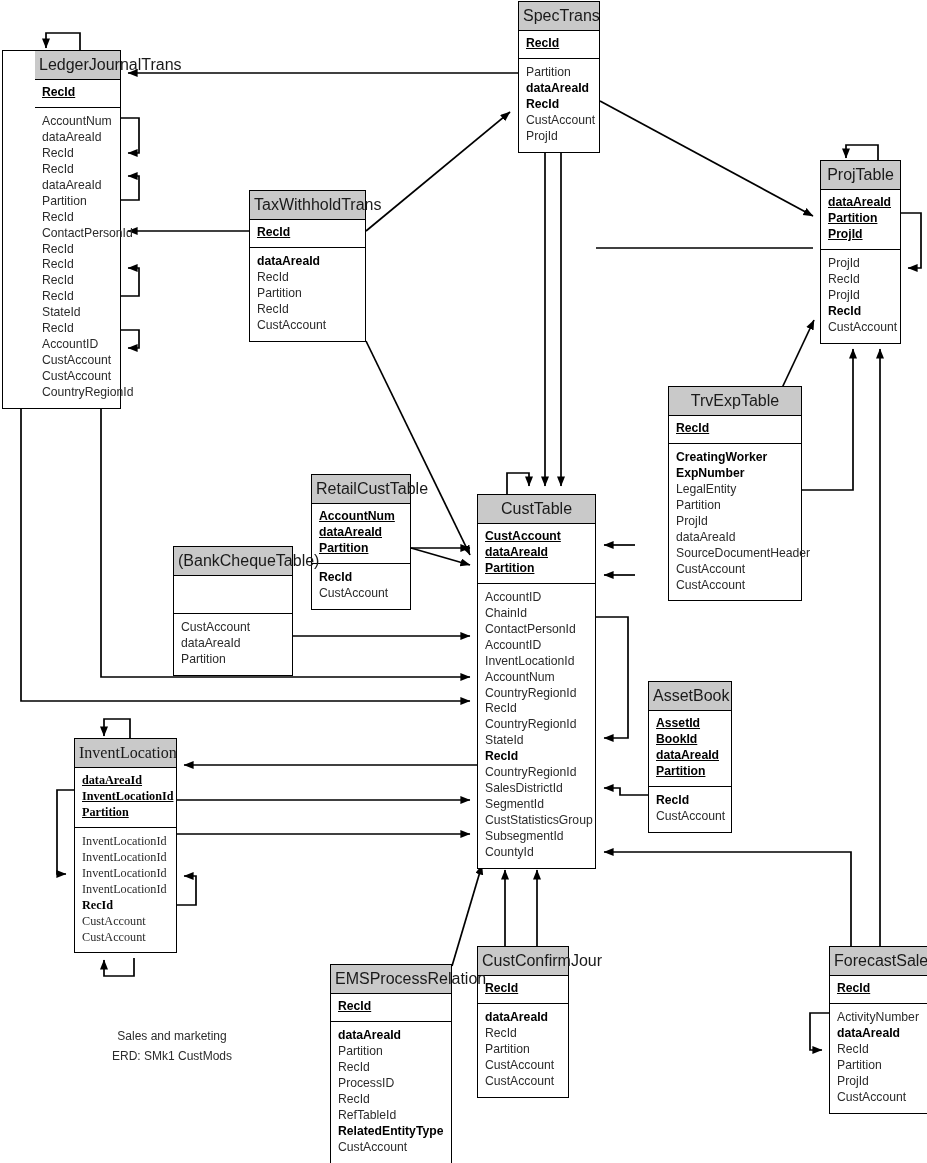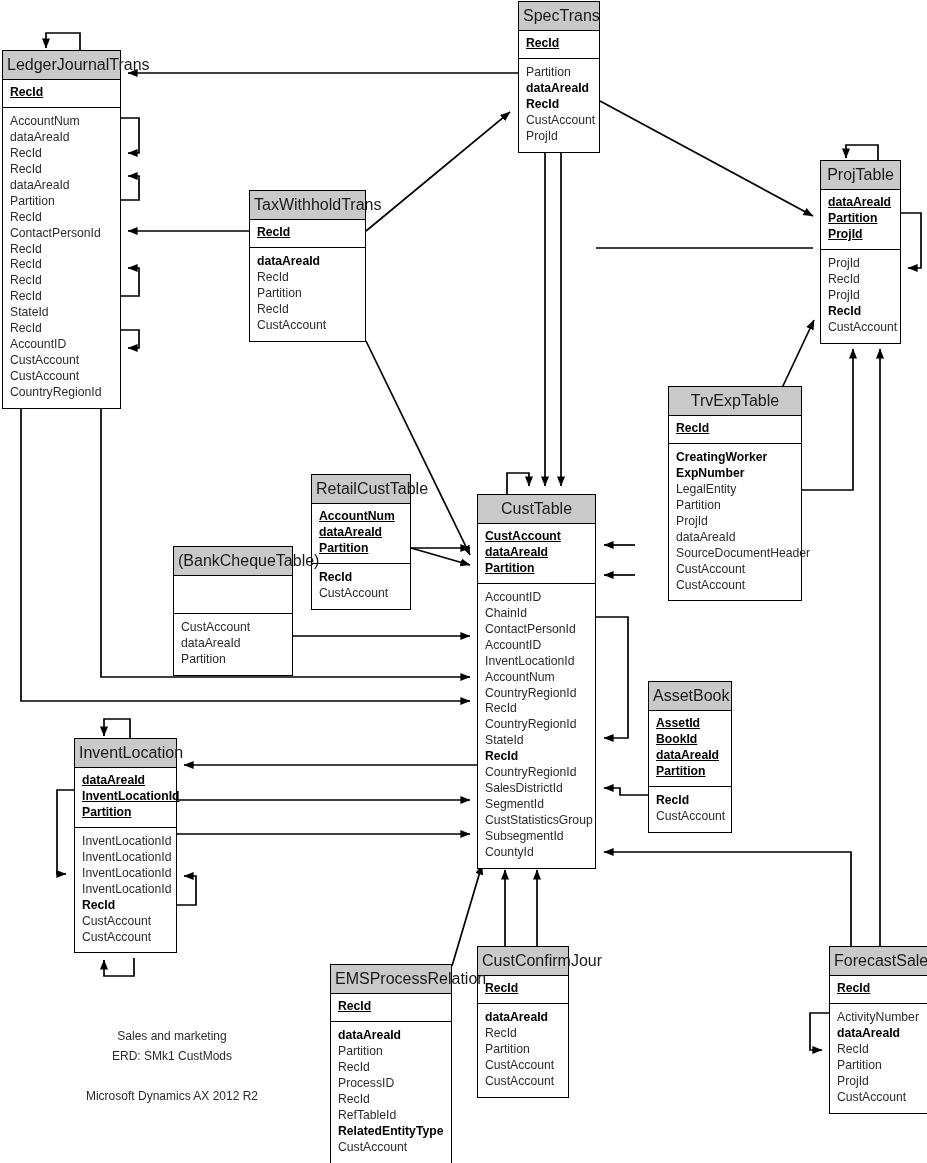--- a/index.html
+++ b/index.html
@@ -96,24 +96,23 @@
       <path d="M505,946 L505,870" marker-end="url(#ah)"></path>
       <path d="M537,946 L537,870" marker-end="url(#ah)"></path>
 
       <path d="M452,966 L482,865" marker-end="url(#ah)"></path>
     </g>
   </svg>
 
   <div class="caption" style="left:48px;top:1026px;width:248px;">
     <div class="ctr">Sales and marketing</div>
     <div class="ctr">ERD:   SMk1   CustMods</div>
-    <div class="ctr" style="margin-top:20px;">Microsoft Dynamics AX 2012 R2</div>
   </div>
 
-<div class="entity" style="left: 2px; top: 50px; width: 119px;">
+<div class="entity" style="left: 2px; top: 50px; width: 119px; padding-left: 32px;">
       <div class="ent-header">LedgerJournalTrans</div>
       <div class="ent-pk">
         <div class="fld pk">RecId</div>
       </div>
       <div class="ent-cols">
         <div class="fld ">AccountNum</div>
         <div class="fld ">dataAreaId</div>
         <div class="fld ">RecId</div>
         <div class="fld ">RecId</div>
         <div class="fld ">dataAreaId</div>
@@ -244,21 +243,21 @@
         <div class="fld pk">AssetId</div>
         <div class="fld pk">BookId</div>
         <div class="fld pk">dataAreaId</div>
         <div class="fld pk">Partition</div>
       </div>
       <div class="ent-cols">
         <div class="fld bold">RecId</div>
         <div class="fld ">CustAccount</div>
       </div>
     </div>
-    <div class="entity" style="left: 74px; top: 738px; width: 103px;">
+    <div class="entity" style="left: 74px; top: 738px; width: 103px; font-family: Liberation Serif, serif;">
       <div class="ent-header">InventLocation</div>
       <div class="ent-pk">
         <div class="fld pk">dataAreaId</div>
         <div class="fld pk">InventLocationId</div>
         <div class="fld pk">Partition</div>
       </div>
       <div class="ent-cols">
         <div class="fld ">InventLocationId</div>
         <div class="fld ">InventLocationId</div>
         <div class="fld ">InventLocationId</div>

